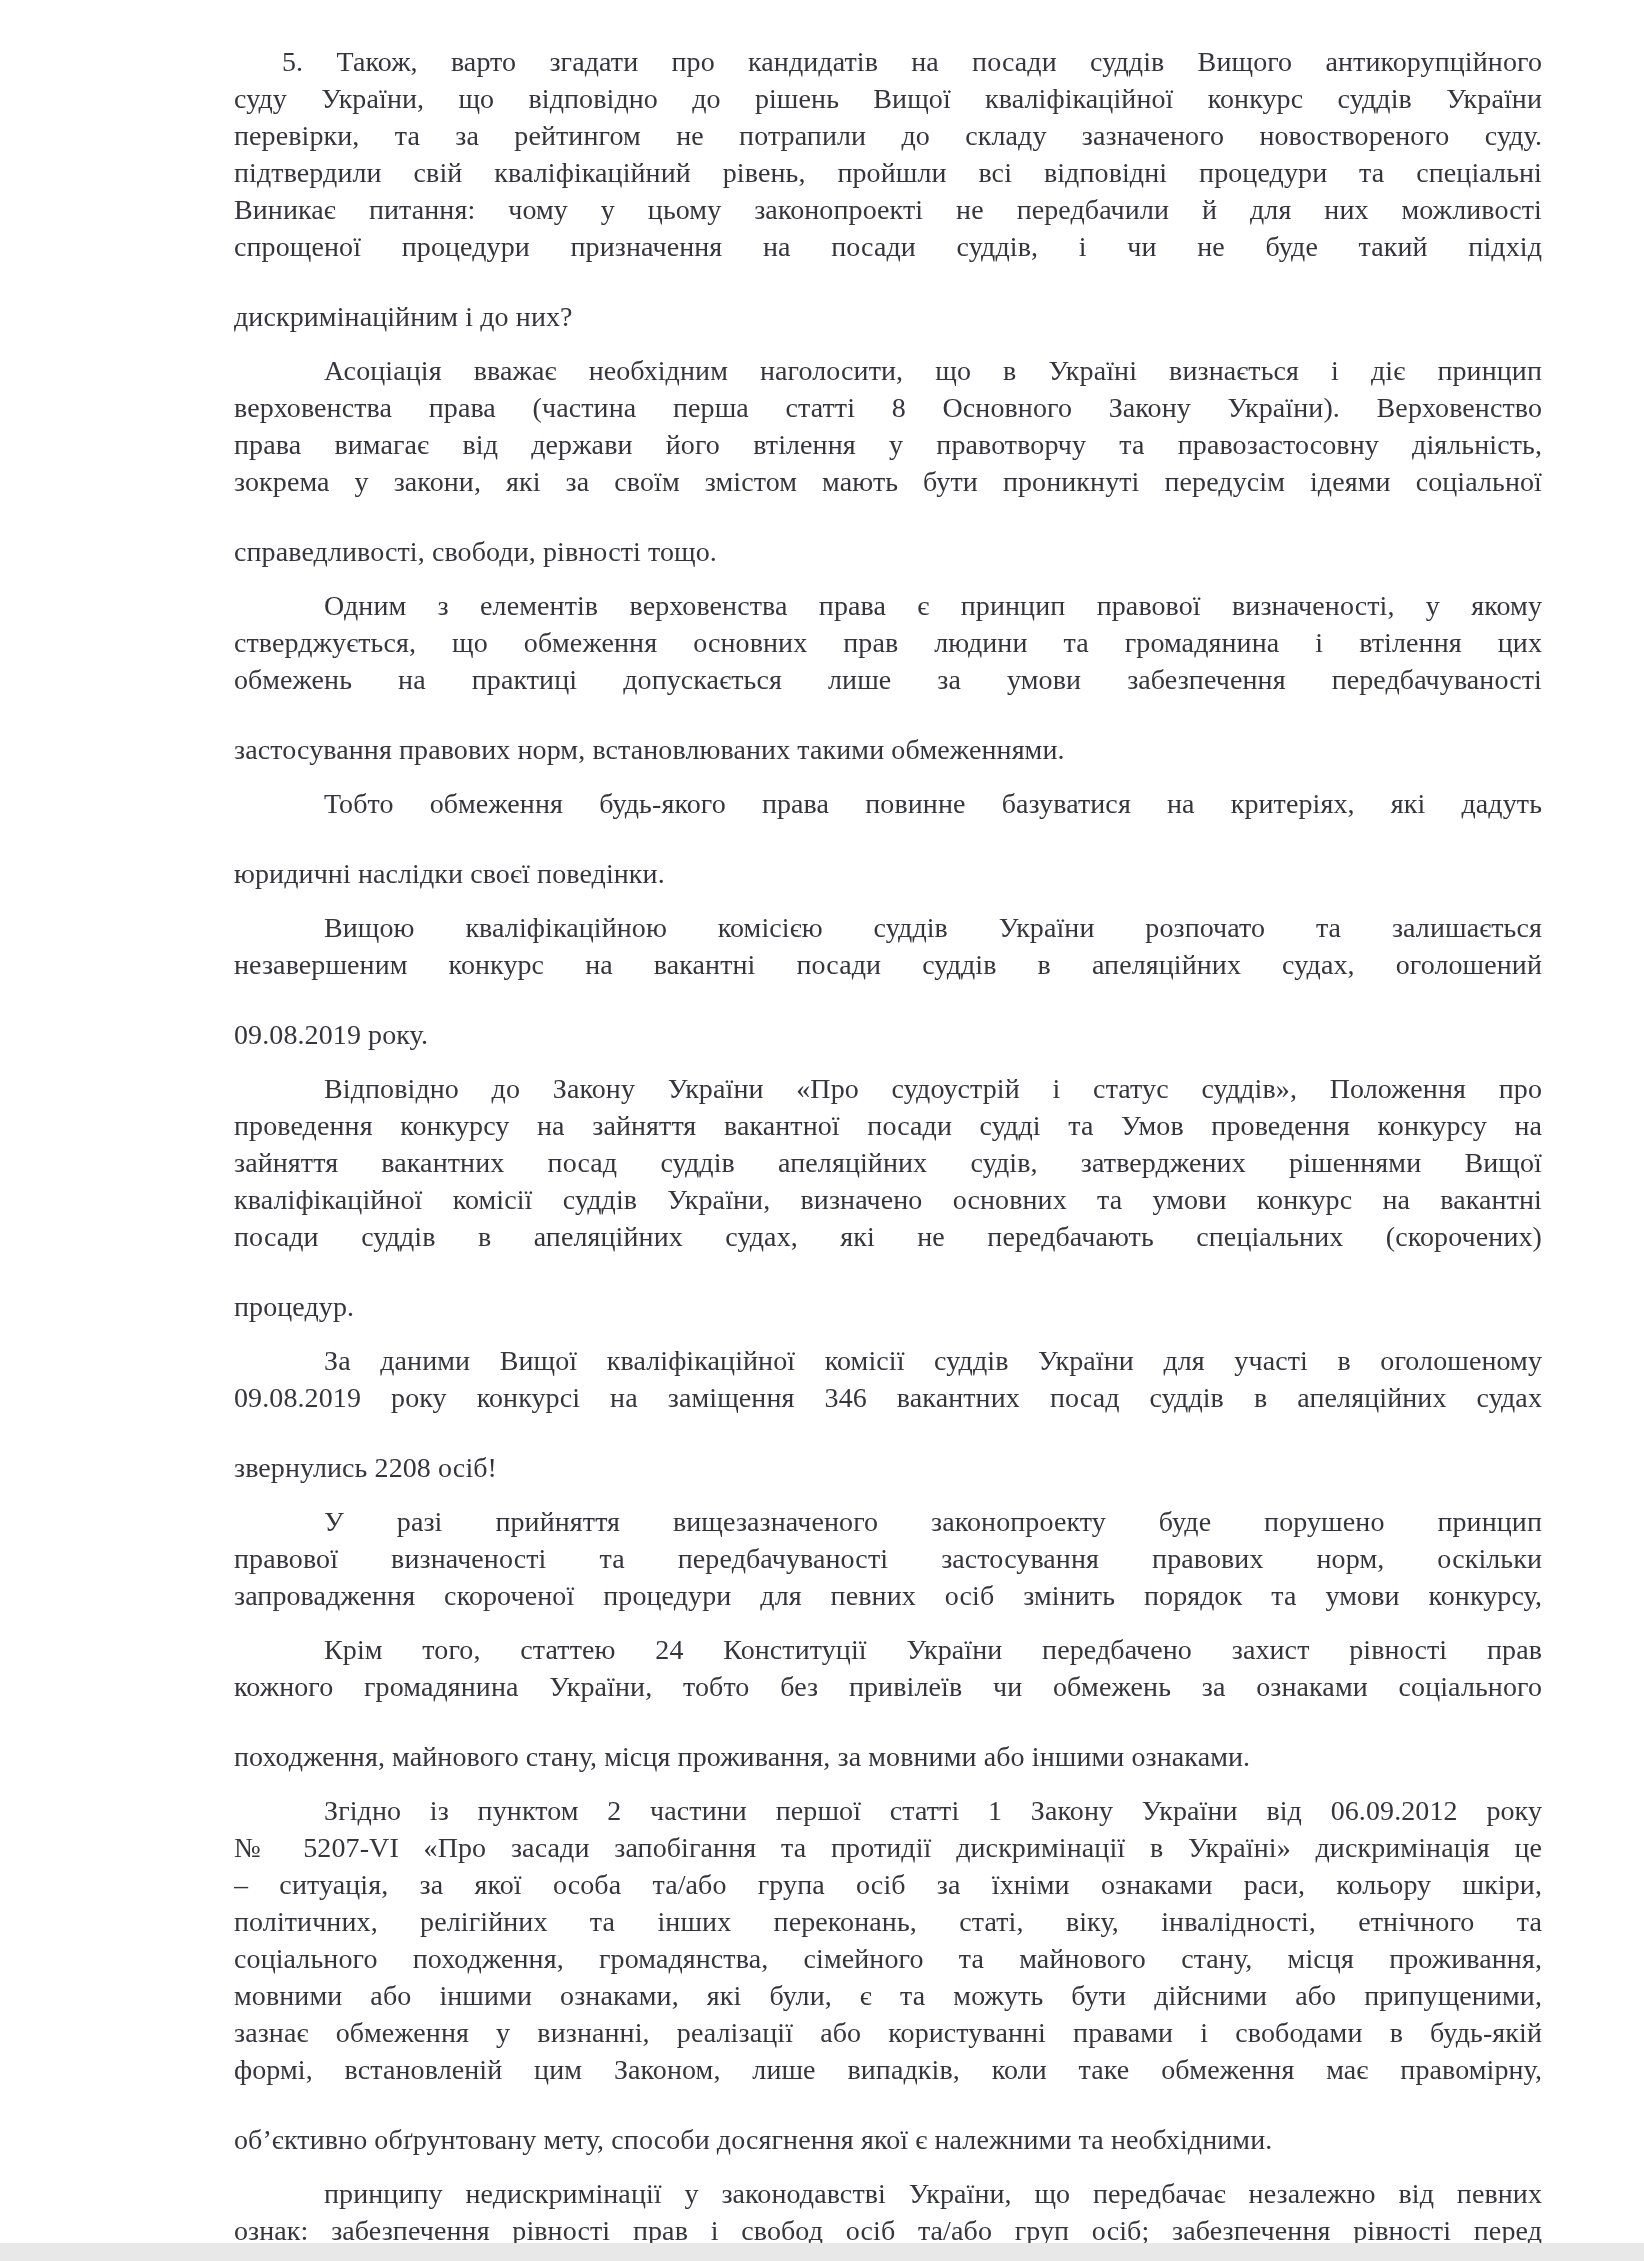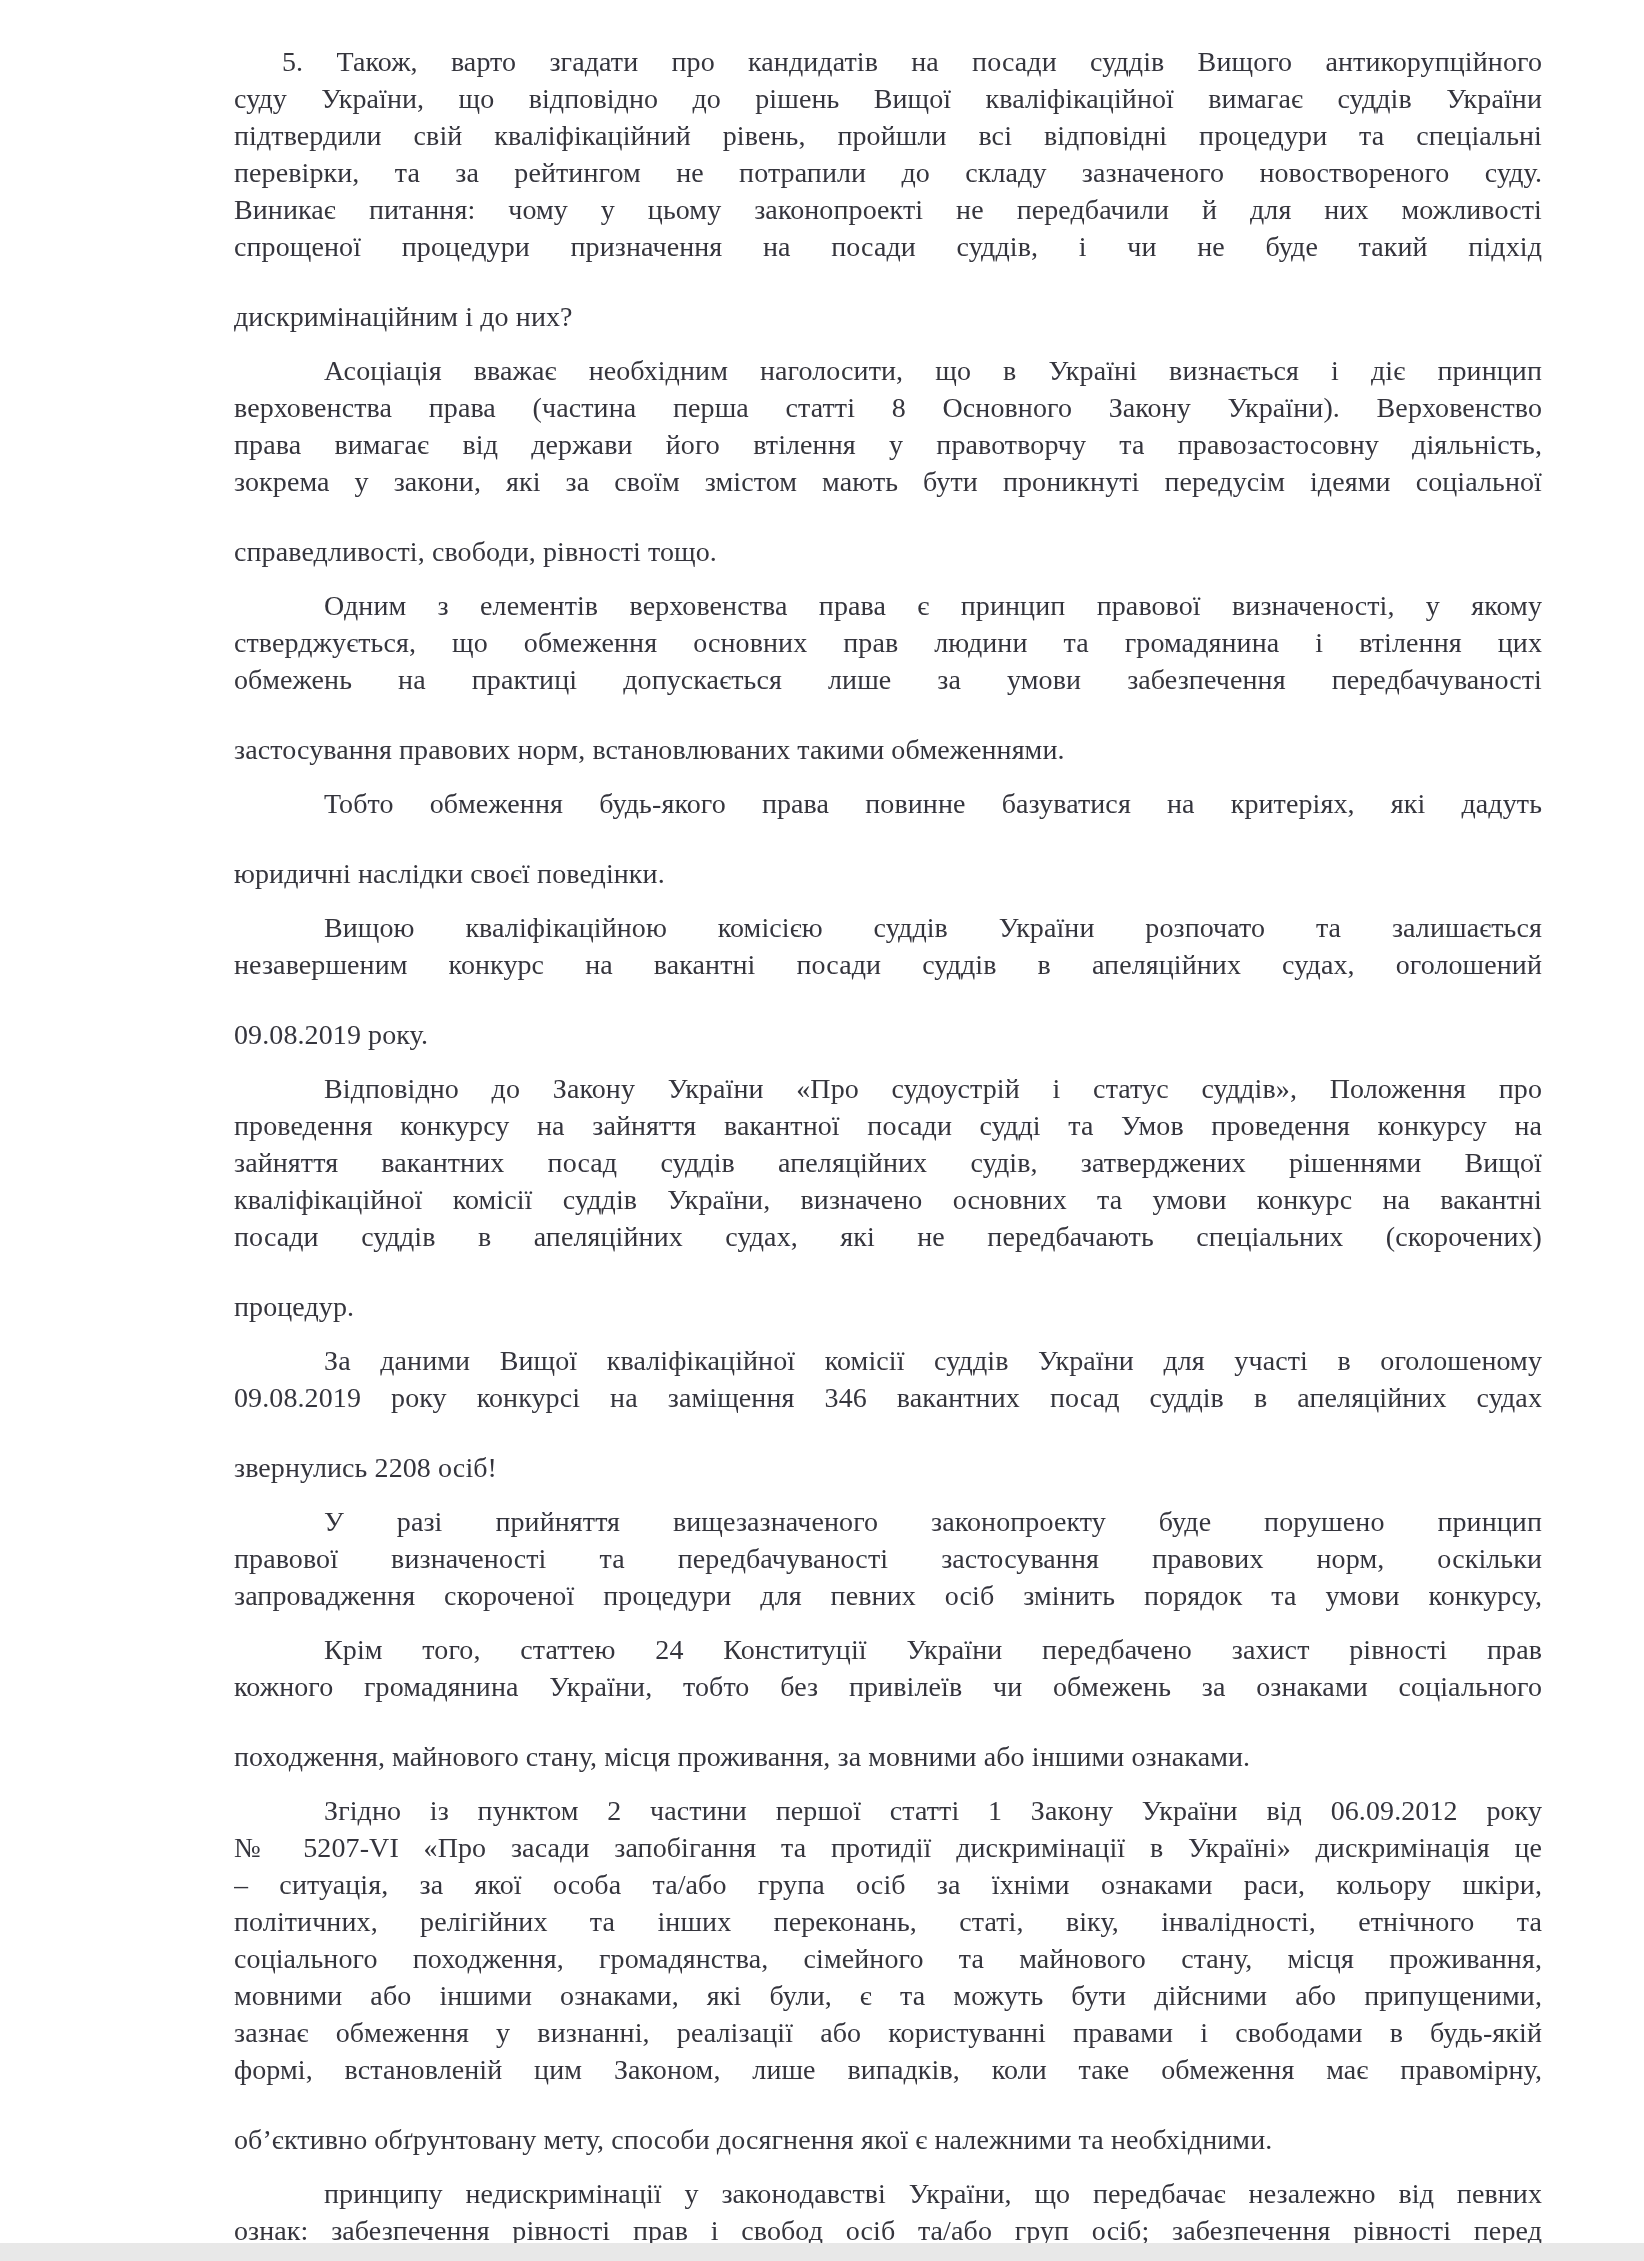--- a/index.html
+++ b/index.html
@@ -45,23 +45,23 @@
     text-indent: 48px;
   }
 </style>
 </head>
 <body>
 
 <div class="page">
   <div id="doc-body">
       <p class="para">
         <span class="line">5. Також, варто згадати про кандидатів на посади суддів Вищого антикорупційного</span>
-        <span class="line">суду України, що відповідно до рішень Вищої кваліфікаційної вимагає суддів України</span>
+        <span class="line">суду України, що відповідно до рішень Вищої кваліфікаційної конкурс суддів України</span>
+        <span class="line">перевірки, та за рейтингом не потрапили до складу зазначеного новоствореного суду.</span>
         <span class="line">підтвердили свій кваліфікаційний рівень, пройшли всі відповідні процедури та спеціальні</span>
-        <span class="line">перевірки, та за рейтингом не потрапили до складу зазначеного новоствореного суду.</span>
         <span class="line">Виникає питання: чому у цьому законопроекті не передбачили й для них можливості</span>
         <span class="line">спрощеної процедури призначення на посади суддів, і чи не буде такий підхід</span>
         <span class="line last">дискримінаційним і до них?</span>
       </p>
       <p class="para">
         <span class="line">Асоціація вважає необхідним наголосити, що в Україні визнається і діє принцип</span>
         <span class="line">верховенства права (частина перша статті 8 Основного Закону України). Верховенство</span>
         <span class="line">права вимагає від держави його втілення у правотворчу та правозастосовну діяльність,</span>
         <span class="line">зокрема у закони, які за своїм змістом мають бути проникнуті передусім ідеями соціальної</span>
         <span class="line last">справедливості, свободи, рівності тощо.</span>

